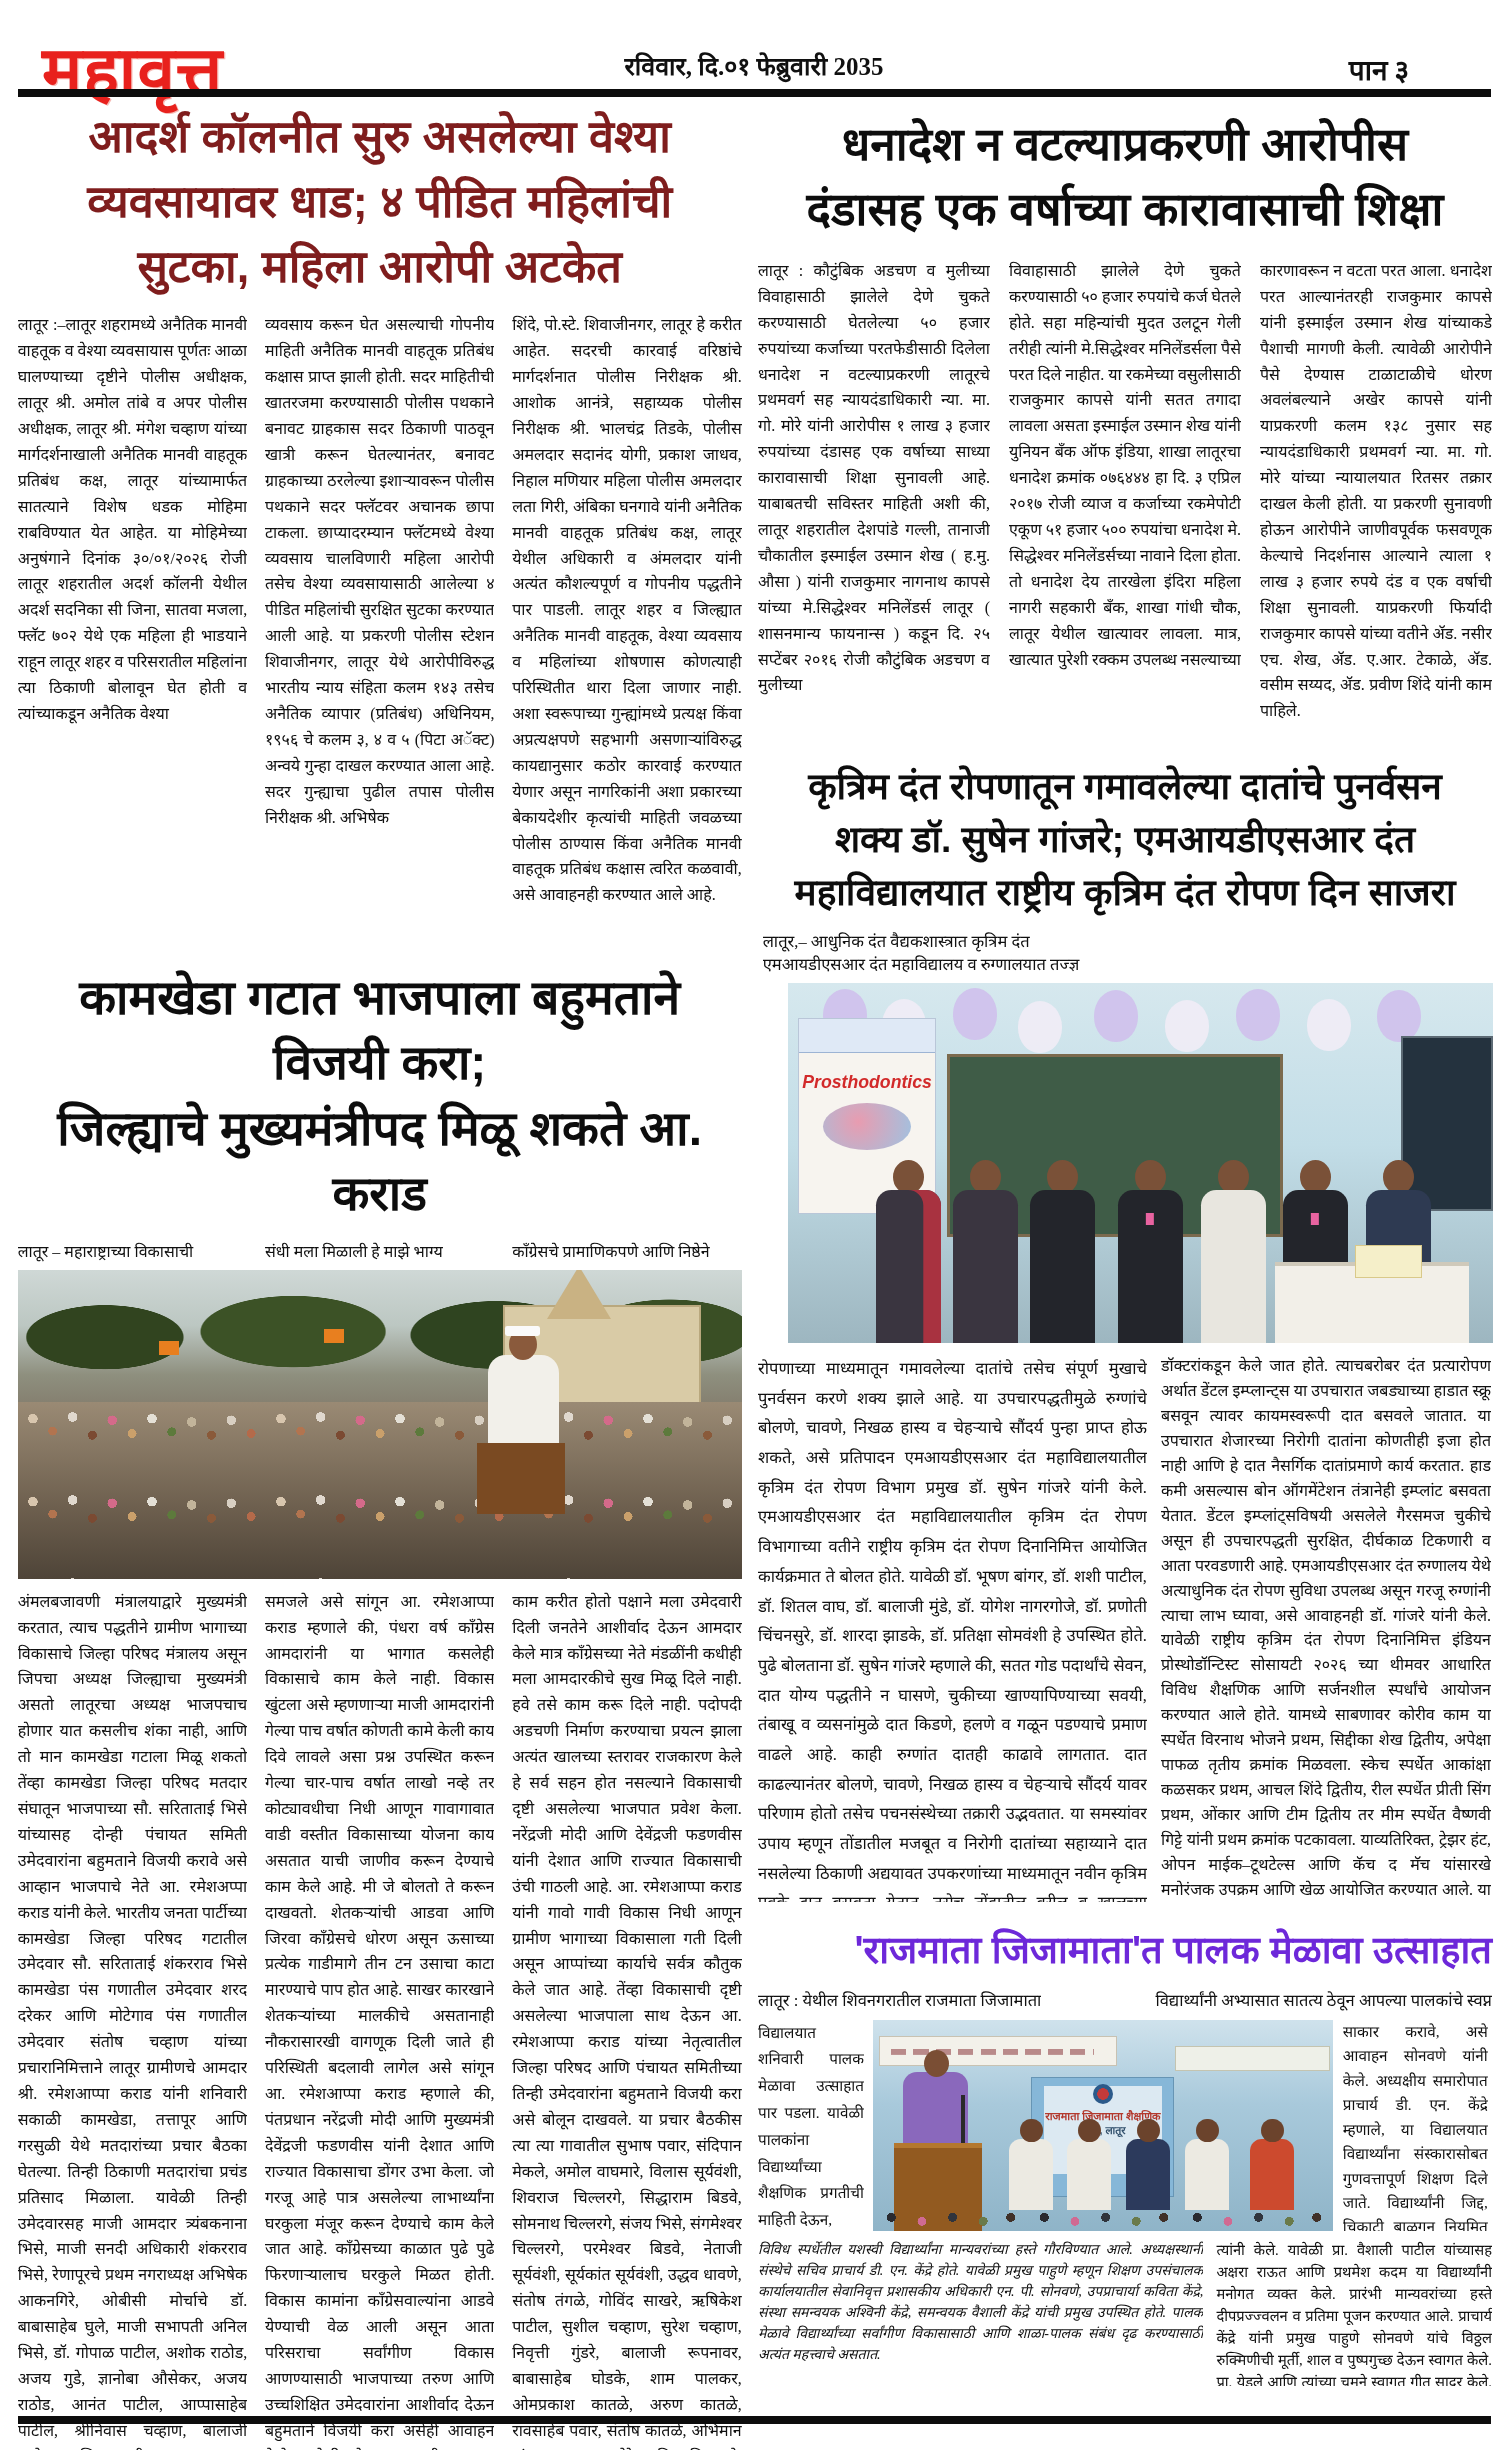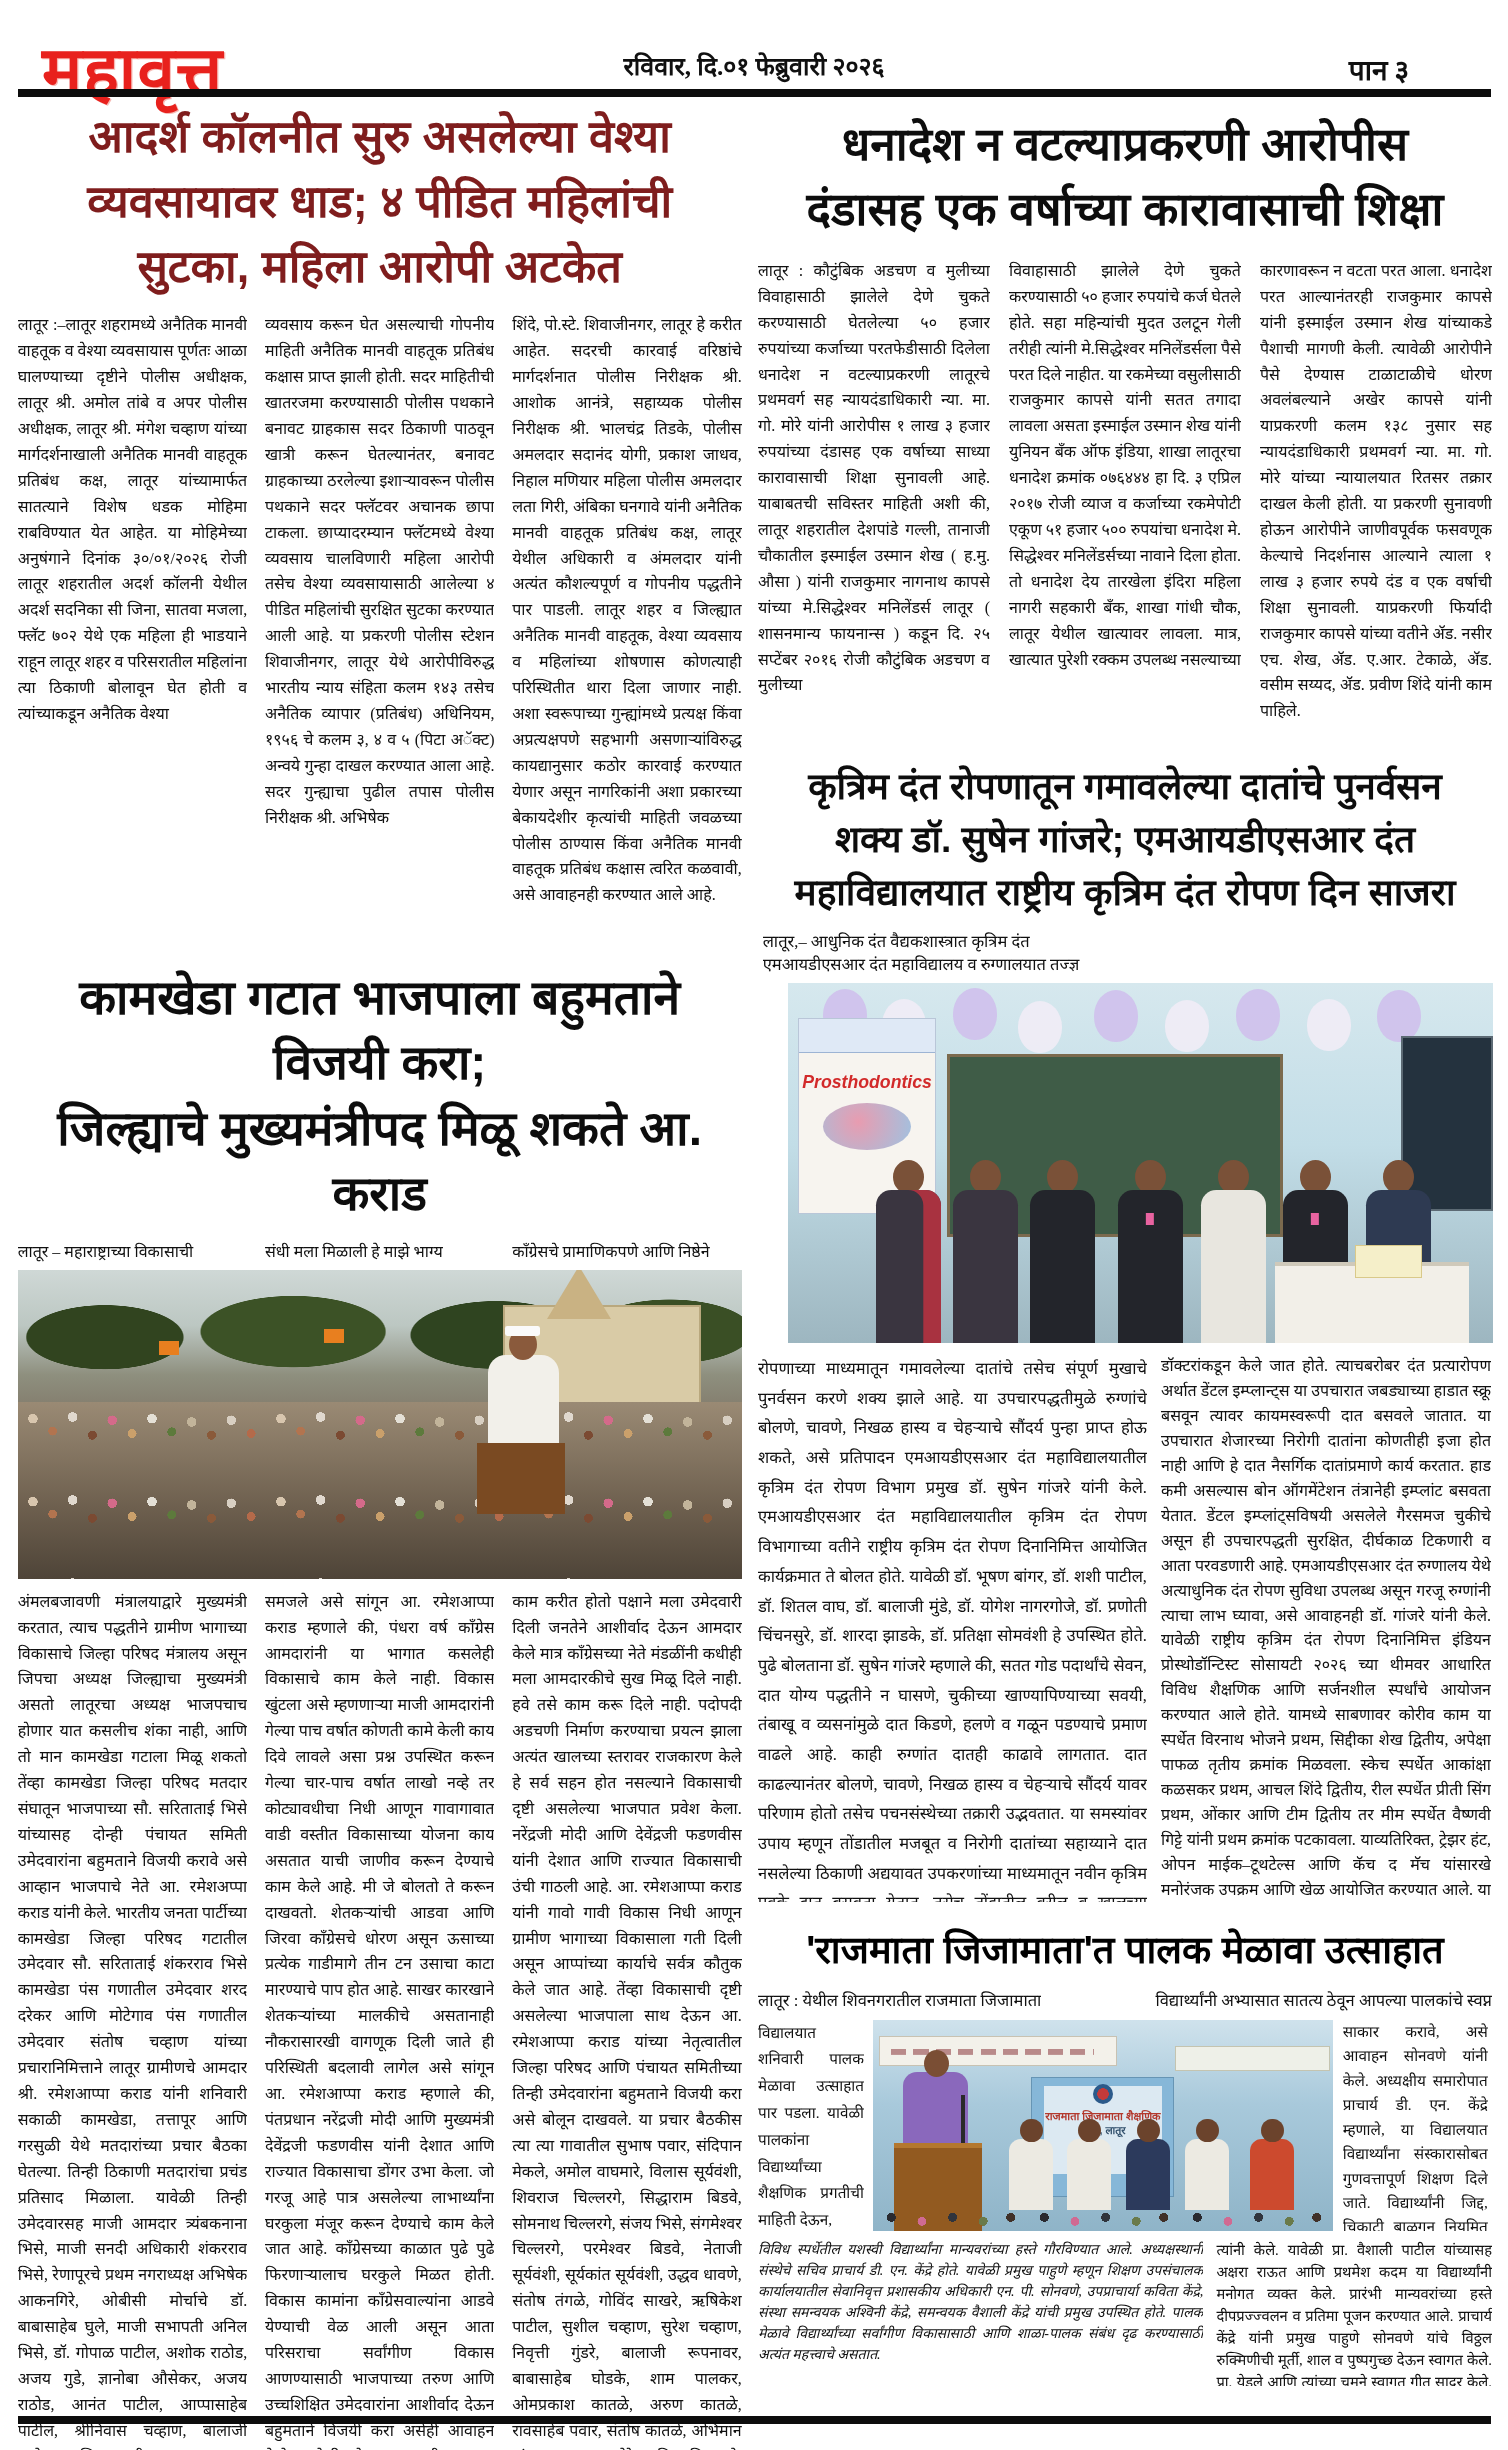--- a/index.html
+++ b/index.html
@@ -12,21 +12,21 @@
     font-size:25px;font-family:"Liberation Serif",serif;}
   .pageno{position:absolute;right:99px;top:50px;font-weight:bold;font-size:28px;}
   .rule{position:absolute;left:17.7px;width:1473px;height:7.7px;background:#0d0d0d;}
   .rule.top{top:89px;}
   .rule.bottom{top:2416px;}
   
   .hl{font-family:"Liberation Sans",sans-serif;font-weight:bold;text-align:center;margin:0;}
   .hl .line{display:block;}
   .hl-red{color:#7f1d1d;}
   .hl-black{color:#0d0d0d;}
-  .hl-maroon{color:#000000;}
+  .hl-maroon{color:#6d28d9;text-align:right;}
   .cols{display:flex;}
   .col{text-align:justify;overflow:hidden;}
   .body-txt{font-size:16px;line-height:1.62;}
   .lede{font-weight:bold;font-size:16.5px;white-space:nowrap;overflow:hidden;}
   
   .art-raid{position:absolute;left:17.7px;top:105px;width:724px;}
   .art-raid .hl{font-size:45px;line-height:1.44;}
   .art-raid .cols{margin-top:13px;gap:17.7px;}
   .art-raid .col{flex:1;height:618px;}
   
@@ -141,21 +141,21 @@
   .school-bottom{display:flex;gap:13px;margin-top:8.3px;}
   .col-school-bl{width:446px;height:147px;font-size:14px;line-height:1.5;font-style:italic;}
   .col-school-br{width:276px;height:147px;font-size:14.7px;line-height:1.5;}
 </style>
 </head>
 <body>
 
 <div class="page">
 
   <div class="masthead-logo">महावृत्त</div>
-  <div class="dateline">रविवार, दि.०१ फेब्रुवारी २०२६</div>
+  <div class="dateline">रविवार, दि.०१ फेब्रुवारी 2035</div>
   <div class="pageno">पान ३</div>
   <div class="rule top"></div>
 
   <section class="art-raid">
     <h1 class="hl hl-red">
         <span class="line">आदर्श  कॉलनीत सुरु असलेल्या वेश्या</span>
         <span class="line">व्यवसायावर धाड; ४ पीडित महिलांची</span>
         <span class="line">सुटका, महिला आरोपी अटकेत</span>
       </h1>
     <div class="cols">

